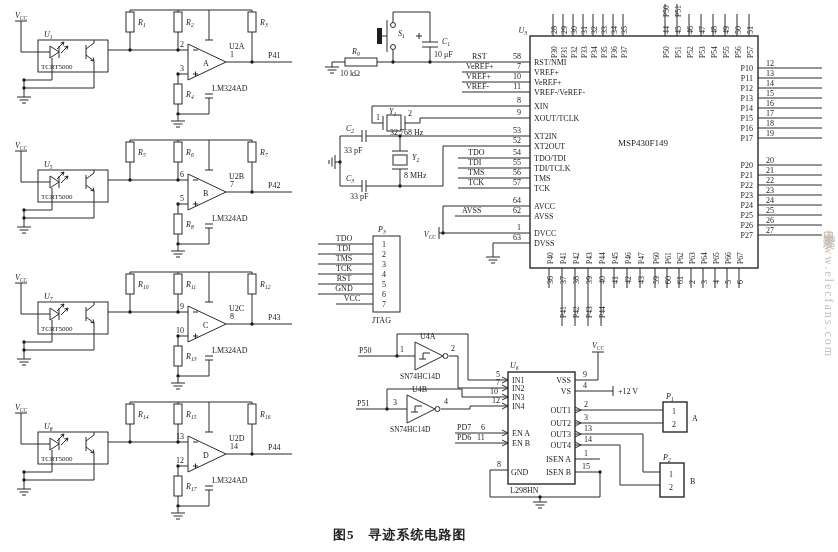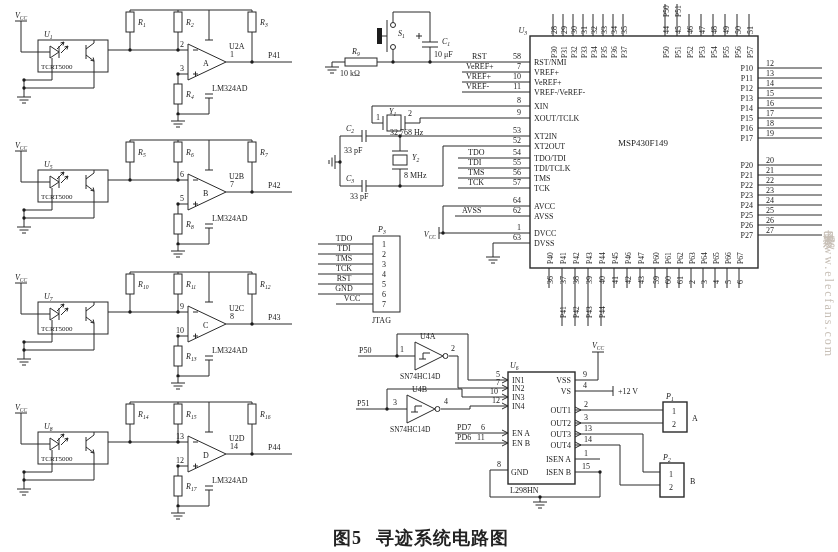--- a/index.html
+++ b/index.html
@@ -9,21 +9,21 @@
   svg text{font-family:"Liberation Serif",serif;fill:#1c1c1c;}
   .t{font-size:8px;}
   .t7{font-size:7px;}
   .t75{font-size:7.5px;}
   .t9{font-size:9px;}
   .ref{font-style:italic;}
   .w{stroke:#2a2a2a;stroke-width:1;fill:none;}
   .w15{stroke:#2a2a2a;stroke-width:1.4;fill:none;}
   .cmpn{stroke:#2a2a2a;stroke-width:1;fill:none;}
   .dot{fill:#1c1c1c;stroke:none;}
-  #caption{position:absolute;left:333px;top:526px;font-size:18px;font-weight:600;color:#222;
+  #caption{position:absolute;left:333px;top:526px;font-size:13px;font-weight:600;color:#222;
            font-family:"Liberation Serif",serif;letter-spacing:1px;}
   #caption span{margin-right:14px;}
   #watermark{position:absolute;right:1px;bottom:2px;writing-mode:vertical-rl;
              color:#c7bfb6;font-size:12px;letter-spacing:2px;height:330px;
              font-family:"Liberation Serif",serif;}
 </style>
 </head>
 <body>
 
 <div id="canvas">

